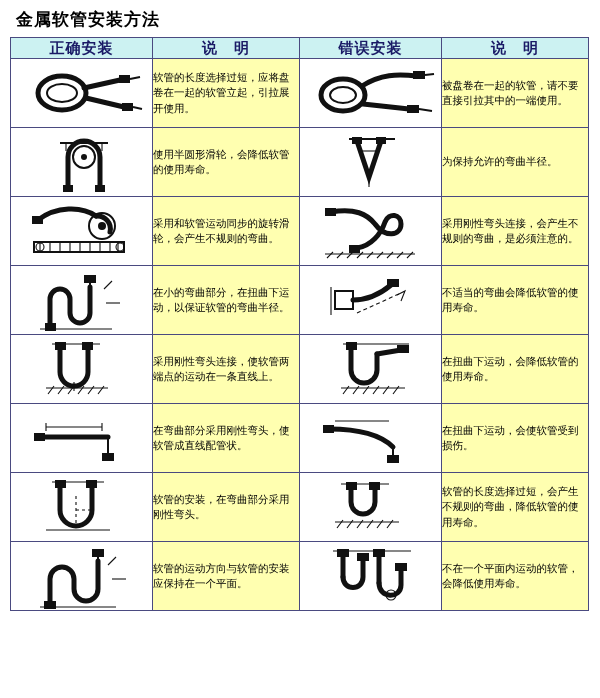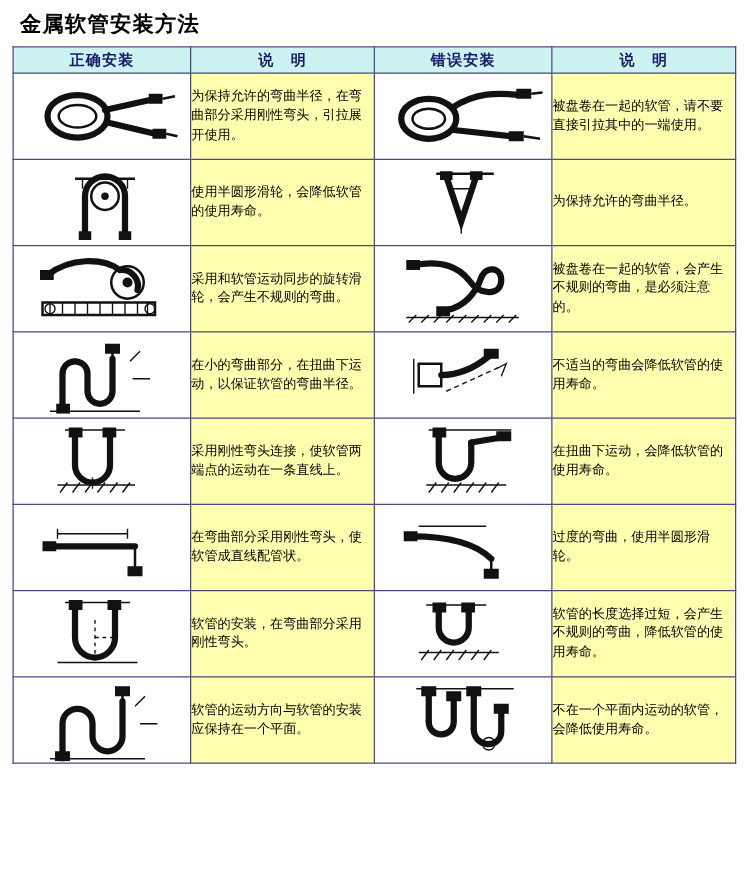--- a/index.html
+++ b/index.html
@@ -36,21 +36,21 @@
     border: 1px solid #3a3a6e;
   }
   table.matrix td, table.matrix th {
     border: 1px solid #4a4a80;
     padding: 0;
     vertical-align: middle;
   }
   .hdr {
     background: #ccf2f2;
     text-align: center;
-    font-size: 12px;
+    font-size: 15px;
     font-weight: bold;
     color: #1a1a66;
     height: 20px;
     letter-spacing: 1px;
   }
   .col-img { width: 142px; }
   .col-txt { width: 147px; }
   .cell-img {
     background: #ffffff;
     text-align: center;
@@ -118,21 +118,21 @@
             <ellipse cx="46" cy="31" rx="24" ry="17" class="thin" stroke="#fff" stroke-width="1"></ellipse>
             <ellipse cx="46" cy="31" rx="15" ry="9" fill="#fff" class="stroke"></ellipse>
             <path d="M68 26 L104 18" class="thick"></path>
             <path d="M70 36 L108 45" class="thick"></path>
             <rect x="103" y="13" width="11" height="8" class="fillk"></rect>
             <rect x="106" y="41" width="11" height="8" class="fillk"></rect>
             <path d="M114 17 L124 15" class="stroke"></path>
             <path d="M117 45 L126 47" class="stroke"></path>
           </svg>
         </td>
-        <td class="cell-txt">为保持允许的弯曲半径，在弯曲部分采用刚性弯头，引拉展开使用。</td>
+        <td class="cell-txt">软管的长度选择过短，应将盘卷在一起的软管立起，引拉展开使用。</td>
         <td class="cell-img">
           <svg class="art" width="132" height="62" viewBox="0 0 132 62">
             <ellipse cx="38" cy="33" rx="22" ry="16" class="thick" stroke-width="9"></ellipse>
             <ellipse cx="38" cy="33" rx="13" ry="8" fill="#fff" class="stroke"></ellipse>
             <path d="M57 24 C76 12 92 12 112 14" class="thick"></path>
             <rect x="108" y="9" width="12" height="8" class="fillk"></rect>
             <path d="M120 13 L129 12" class="stroke"></path>
             <path d="M58 42 L104 47" class="thick"></path>
             <rect x="102" y="43" width="12" height="8" class="fillk"></rect>
             <path d="M114 47 L127 49" class="stroke"></path>
@@ -185,21 +185,21 @@
         <td class="cell-txt">采用和软管运动同步的旋转滑轮，会产生不规则的弯曲。</td>
         <td class="cell-img">
           <svg class="art" width="132" height="62" viewBox="0 0 132 62">
             <path d="M26 12 C50 8 62 14 70 24 C80 38 96 36 96 24 C96 14 84 12 80 22 C76 34 66 46 52 48" class="thick" stroke-width="4"></path>
             <rect x="20" y="8" width="11" height="8" class="fillk"></rect>
             <rect x="44" y="45" width="11" height="8" class="fillk"></rect>
             <path d="M20 54 L110 54" class="thin"></path>
             <path d="M22 58 L28 52 M32 58 L38 52 M42 58 L48 52 M52 58 L58 52 M62 58 L68 52 M72 58 L78 52 M82 58 L88 52 M92 58 L98 52 M102 58 L108 52" class="thin"></path>
           </svg>
         </td>
-        <td class="cell-txt">被盘卷在一起的软管，会产生不规则的弯曲，是必须注意的。</td>
+        <td class="cell-txt">采用刚性弯头连接，会产生不规则的弯曲，是必须注意的。</td>
       </tr>
 
       <tr>
         <td class="cell-img">
           <svg class="art" width="132" height="62" viewBox="0 0 132 62">
             <path d="M34 56 L34 30 A10 10 0 0 1 54 30 L54 44 A10 10 0 0 0 74 44 L74 18" class="thick" stroke-width="4"></path>
             <path d="M74 18 L74 10" class="stroke"></path>
             <rect x="29" y="54" width="11" height="8" class="fillk"></rect>
             <rect x="68" y="6" width="12" height="8" class="fillk"></rect>
             <path d="M24 60 L96 60" class="thin"></path>
@@ -263,21 +263,21 @@
         <td class="cell-txt">在弯曲部分采用刚性弯头，使软管成直线配管状。</td>
         <td class="cell-img">
           <svg class="art" width="132" height="62" viewBox="0 0 132 62">
             <path d="M24 22 C50 22 74 26 88 40" class="thick" stroke-width="4"></path>
             <path d="M88 40 L88 50" class="stroke" stroke-width="3"></path>
             <rect x="18" y="18" width="11" height="8" class="fillk"></rect>
             <rect x="82" y="48" width="12" height="8" class="fillk"></rect>
             <path d="M30 14 L84 14" class="thin"></path>
           </svg>
         </td>
-        <td class="cell-txt">过度的弯曲，使用半圆形滑轮。</td>
+        <td class="cell-txt">在扭曲下运动，会使软管受到损伤。</td>
       </tr>
 
       <tr>
         <td class="cell-img">
           <svg class="art" width="132" height="62" viewBox="0 0 132 62">
             <path d="M44 8 L44 34 A16 16 0 0 0 76 34 L76 8" class="thick" stroke-width="4"></path>
             <rect x="39" y="4" width="11" height="8" class="fillk"></rect>
             <rect x="70" y="4" width="11" height="8" class="fillk"></rect>
             <path d="M36 6 L88 6" class="thin"></path>
             <path d="M60 34 L76 34" class="thin" stroke-dasharray="3 3"></path>

